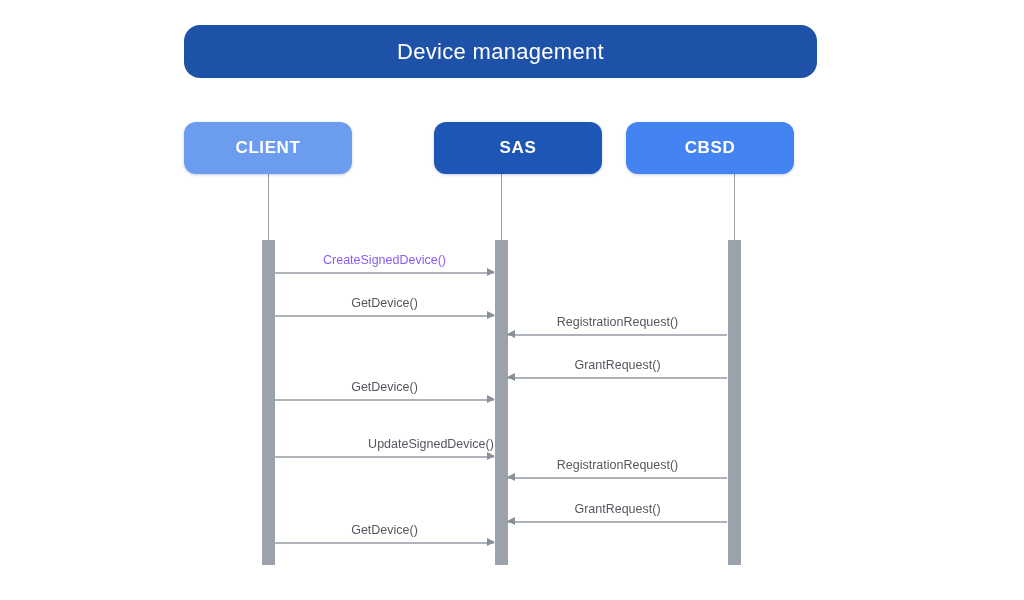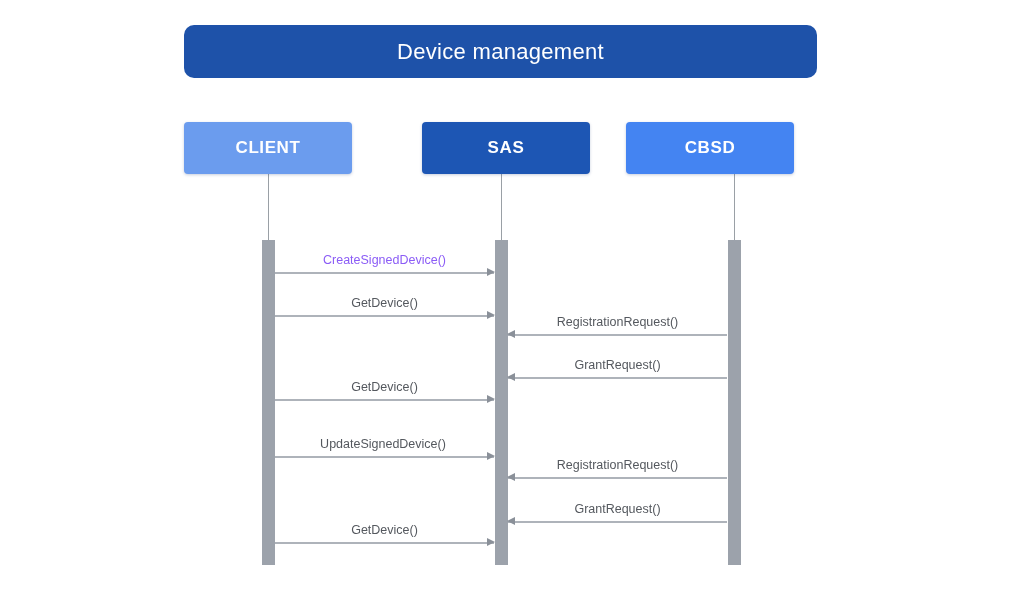--- a/index.html
+++ b/index.html
@@ -14,36 +14,36 @@
     height: 600px;
     background: #ffffff;
     overflow: hidden;
   }
   .title-bar {
     position: absolute;
     left: 184px;
     top: 25px;
     width: 633px;
     height: 53px;
-    border-radius: 10px;
+    border-radius: 16px;
     display: flex;
     align-items: center;
     justify-content: center;
   }
   .title-bar .title-text {
     color: #ffffff;
     font-size: 22px;
     font-weight: 500;
     letter-spacing: 0.3px;
   }
   .actor-box {
     position: absolute;
     width: 168px;
     height: 52px;
-    border-radius: 4px;
+    border-radius: 12px;
     display: flex;
     align-items: center;
     justify-content: center;
     box-shadow: 0 1px 3px rgba(30, 60, 120, 0.25);
   }
   .actor-label {
     color: #ffffff;
     font-size: 17px;
     font-weight: bold;
     letter-spacing: 0.6px;
@@ -86,21 +86,21 @@
     <span class="title-text">Device management</span>
   </div>
   <div id="actors-layer">
       <div class="lifeline" style="left: 267.5px; top: 174px; height: 391px; background: rgb(154, 160, 166);"></div>
       <div class="activation" style="left: 261.5px; top: 240px; height: 325px; background: rgb(156, 162, 171);"></div>
       <div class="actor-box" style="left: 184px; top: 122px; background: rgb(107, 156, 238);">
         <span class="actor-label">CLIENT</span>
       </div>
       <div class="lifeline" style="left: 500.5px; top: 174px; height: 391px; background: rgb(154, 160, 166);"></div>
       <div class="activation" style="left: 494.5px; top: 240px; height: 325px; background: rgb(156, 162, 171);"></div>
-      <div class="actor-box" style="left: 422px; top: 122px; background: rgb(29, 86, 180);">
+      <div class="actor-box" style="left: 434px; top: 122px; background: rgb(29, 86, 180);">
         <span class="actor-label">SAS</span>
       </div>
       <div class="lifeline" style="left: 733.5px; top: 174px; height: 391px; background: rgb(154, 160, 166);"></div>
       <div class="activation" style="left: 727.5px; top: 240px; height: 325px; background: rgb(156, 162, 171);"></div>
       <div class="actor-box" style="left: 626px; top: 122px; background: rgb(68, 132, 242);">
         <span class="actor-label">CBSD</span>
       </div>
     </div>
   <div id="messages-layer">
       <div class="message">
@@ -130,21 +130,21 @@
       <div class="message">
         <div class="msg-line" style="left: 275px; top: 399px; width: 219px; background: rgb(174, 179, 186);">
           <div class="arrowhead right" style="border-left-color: rgb(138, 144, 153); border-right-color: rgb(138, 144, 153);"></div>
         </div>
         <div class="msg-label" style="left: 275px; top: 380px; width: 219px; color: rgb(84, 88, 94);">GetDevice()</div>
       </div>
       <div class="message">
         <div class="msg-line" style="left: 275px; top: 456px; width: 219px; background: rgb(174, 179, 186);">
           <div class="arrowhead right" style="border-left-color: rgb(138, 144, 153); border-right-color: rgb(138, 144, 153);"></div>
         </div>
-        <div class="msg-label" style="left: 275px; top: 437px; width: 216px; color: rgb(84, 88, 94);">UpdateSignedDevice()</div>
+        <div class="msg-label" style="left: 275px; top: 437px; width: 216px; color: rgb(84, 88, 94); padding-left: 48px;">UpdateSignedDevice()</div>
       </div>
       <div class="message">
         <div class="msg-line" style="left: 508px; top: 477px; width: 219px; background: rgb(174, 179, 186);">
           <div class="arrowhead left" style="border-left-color: rgb(138, 144, 153); border-right-color: rgb(138, 144, 153);"></div>
         </div>
         <div class="msg-label" style="left: 508px; top: 458px; width: 219px; color: rgb(84, 88, 94);">RegistrationRequest()</div>
       </div>
       <div class="message">
         <div class="msg-line" style="left: 508px; top: 521px; width: 219px; background: rgb(174, 179, 186);">
           <div class="arrowhead left" style="border-left-color: rgb(138, 144, 153); border-right-color: rgb(138, 144, 153);"></div>

